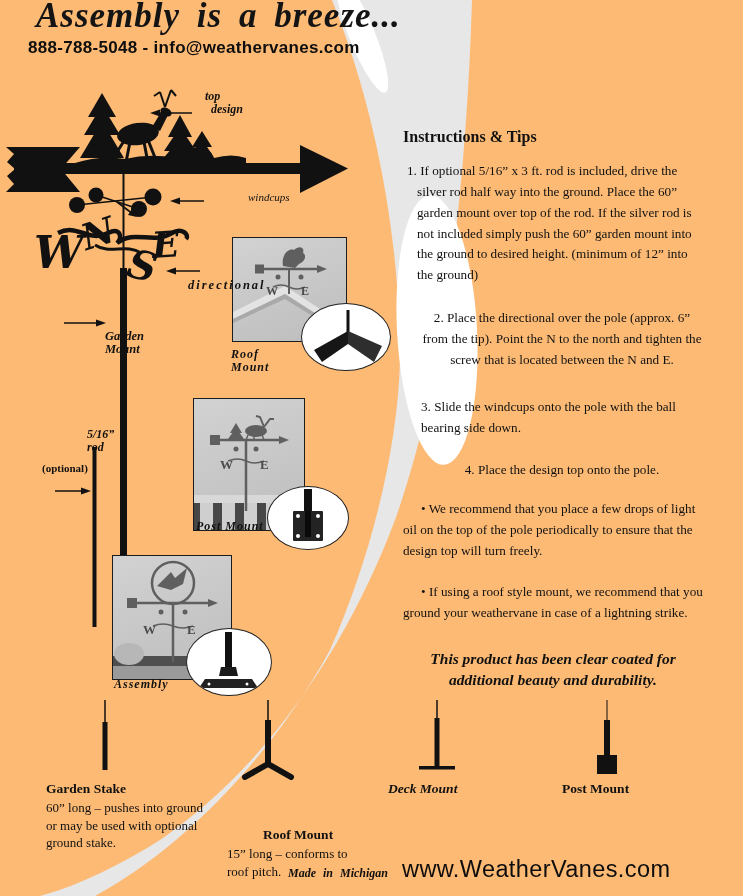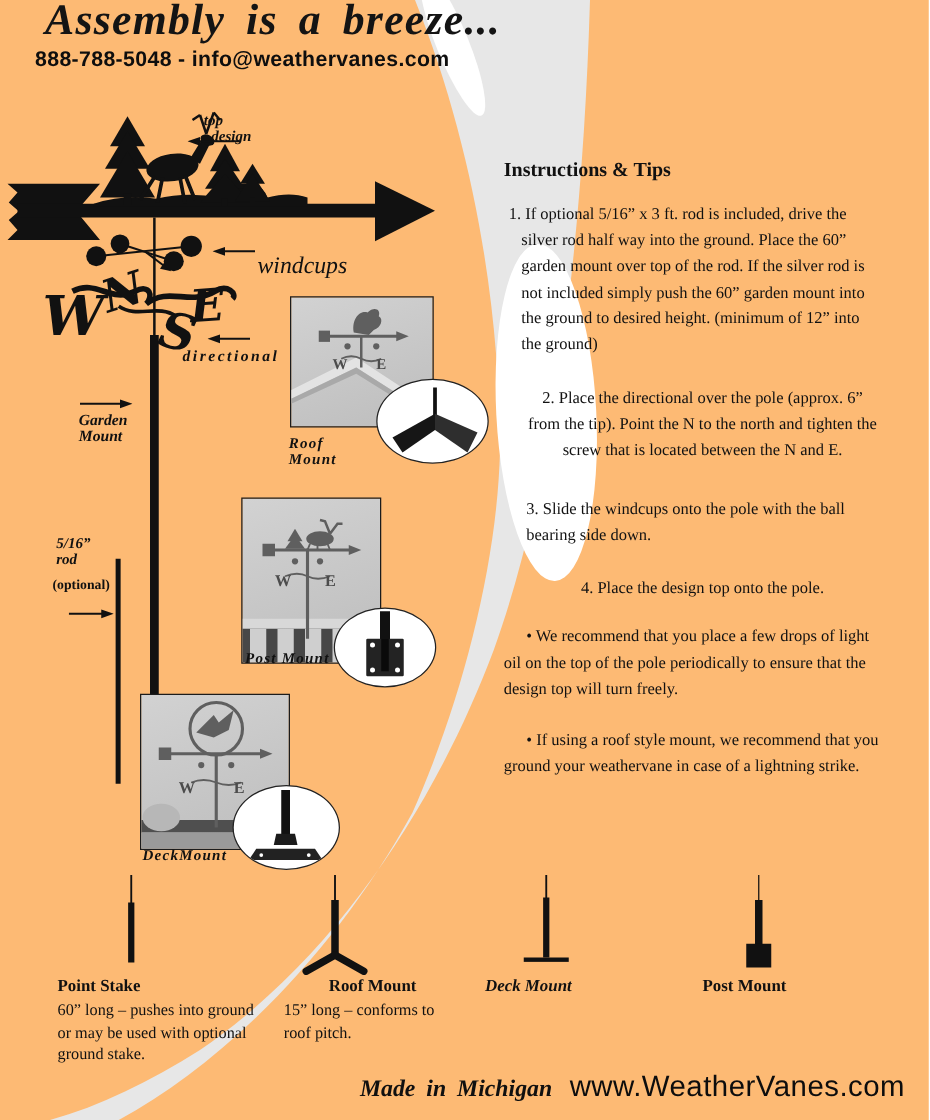--- a/index.html
+++ b/index.html
@@ -5,21 +5,21 @@
   html,body{margin:0;padding:0;background:#fff;}
   .page{position:relative;width:743px;height:896px;background:#fdba74;overflow:hidden;
         font-family:"Liberation Serif",serif;color:#161616;}
   .abs{position:absolute;}
   
   .title{left:36px;top:-4px;font-size:35px;font-weight:bold;font-style:italic;
          letter-spacing:1px;word-spacing:7px;color:#141414;}
   .contact{left:28px;top:38px;font-family:"Liberation Sans",sans-serif;font-size:17px;
            font-weight:700;letter-spacing:.3px;color:#0e0e0e;}
   
-  .dlabel{font-style:italic;font-weight:bold;color:#111;line-height:1.05;}
+  .dlabel{font-style:italic;font-weight:bold;color:#111;line-height:1.05;padding-left:42px;}
   .script{font-style:italic;font-weight:normal;}
   
   .instr{left:403px;top:128px;width:300px;}
   .instr h2{margin:0;font-size:16px;font-weight:bold;color:#111;}
   .instr p{margin:0;font-size:13.2px;line-height:1.58;color:#111;}
   .p1{margin-top:15px !important;padding-left:14px;text-indent:-10px;font-family:Liberation Serif, serif;}
   .pn{padding-left:18px;}
   .mt22{margin-top:22px !important;text-align:center;} .mt26{margin-top:26px !important;}
   .mt18{margin-top:18px !important;} .mt20{margin-top:20px !important;}
   .bullet{text-indent:18px;}
@@ -30,21 +30,21 @@
   .oval{border-radius:50%;background:#fff;border:1.5px solid #222;z-index:3;overflow:hidden;}
   .plabel{font-style:italic;font-weight:bold;font-size:12px;letter-spacing:1px;color:#111;
           line-height:1.1;z-index:3;}
   
   .col{top:780px;font-size:13px;line-height:1.35;color:#111;}
   .col h3{margin:0 0 1px 0;font-size:13.5px;font-weight:bold;}
   .col p{margin:0;}
   .indent-h{margin-left:36px !important;}
   
   .footer{left:288px;top:856px;display:flex;align-items:baseline;gap:14px;}
-  .madein{font-size:19px;font-weight:bold;font-style:italic;word-spacing:4px;color:#101010;}
+  .madein{font-size:12px;font-weight:bold;font-style:italic;word-spacing:4px;color:#101010;}
   .site{font-family:"Liberation Sans",sans-serif;font-size:23.5px;color:#0d0d0d;letter-spacing:.4px;}
   svg{display:block;}
   .z1{z-index:1;} .z3{z-index:3;}
 </style>
 </head>
 <body>
 
 <div class="page">
 
   <svg class="abs" style="left:0;top:0;z-index:0;" width="744" height="896" viewBox="0 0 744 896">
@@ -118,21 +118,21 @@
 
   <div class="abs dlabel z3" style="left:163px;top:90px;font-size:12px;">
     <div>top</div>
     <div style="margin-left:6px;">design</div>
   </div>
   <svg class="abs z3" style="left:150px;top:108px;" width="42" height="10" viewBox="0 0 42 10">
     <line x1="8" y1="5" x2="42" y2="5" stroke="#111" stroke-width="1.5"></line>
       <polygon points="0,5 10,1.5 10,8.5" fill="#111"></polygon>
   </svg>
 
-  <div class="abs dlabel script z3" style="left:206px;top:203px;font-size:19px;text-align:center;">windcups</div>
+  <div class="abs dlabel script z3" style="left:206px;top:192px;font-size:11px;text-align:center;">windcups</div>
   <svg class="abs z3" style="left:170px;top:196px;" width="34" height="10" viewBox="0 0 34 10">
     <line x1="8" y1="5" x2="34" y2="5" stroke="#111" stroke-width="1.5"></line>
       <polygon points="0,5 10,1.5 10,8.5" fill="#111"></polygon>
   </svg>
 
   <svg class="abs z3" style="left:166px;top:266px;" width="34" height="10" viewBox="0 0 34 10">
     <line x1="8" y1="5" x2="34" y2="5" stroke="#111" stroke-width="1.5"></line>
       <polygon points="0,5 10,1.5 10,8.5" fill="#111"></polygon>
   </svg>
   <div class="abs dlabel z3" style="left:146px;top:279px;font-size:12.5px;letter-spacing:2px;">directional</div>
@@ -248,30 +248,31 @@
   </div>
   <div class="abs oval" style="left:186px;top:628px;width:84px;height:66px;">
     <svg width="84" height="66" viewBox="0 0 84 66">
       <rect x="38" y="3" width="7" height="36" fill="#111"></rect>
       <polygon points="34,38 49,38 51,47 32,47" fill="#1b1b1b"></polygon>
       <polygon points="18,50 65,50 71,59 12,59" fill="#222"></polygon>
       <circle cx="22" cy="55" r="1.5" fill="#fff"></circle>
         <circle cx="60" cy="55" r="1.5" fill="#fff"></circle>
     </svg>
   </div>
-  <div class="abs plabel" style="left:114px;top:678px;">DeckMount</div>
+  <div class="abs plabel" style="left:114px;top:678px;">Assembly</div>
 
   <div class="abs instr z1">
     <h2>Instructions &amp; Tips</h2>
     <p class="p1">1. If optional 5/16” x 3 ft. rod is included, drive the silver rod half way into the ground. Place the 60” garden mount over top of the rod. If the silver rod is not included simply push the 60” garden mount into the ground to desired height. (minimum of 12” into the ground)</p>
     <p class="pn mt22">2. Place the directional over the pole (approx. 6” from the tip). Point the N to the north and tighten the screw that is located between the N and E.</p>
     <p class="pn mt26">3. Slide the windcups onto the pole with the ball bearing side down.</p>
     <p class="pn mt22">4. Place the design top onto the pole.</p>
     <p class="bullet mt18">• We recommend that you place a few drops of light oil on the top of the pole periodically to ensure that the design top will turn freely.</p>
     <p class="bullet mt20">• If using a roof style mount, we recommend that you ground your weathervane in case of a lightning strike.</p>
+    <p class="clearcoat">This product has been clear coated for additional beauty and durability.</p>
   </div>
 
   <svg class="abs z1" style="left:65px;top:698px;" width="80" height="80" viewBox="0 0 80 80">
     <line x1="40" y1="2" x2="40" y2="26" stroke="#111" stroke-width="1.5"></line>
     <rect x="37.5" y="24" width="5" height="48" fill="#111"></rect>
   </svg>
   <svg class="abs z1" style="left:228px;top:698px;" width="80" height="82" viewBox="0 0 80 82">
     <line x1="40" y1="2" x2="40" y2="24" stroke="#111" stroke-width="1.5"></line>
     <rect x="37" y="22" width="6" height="46" fill="#111"></rect>
     <line x1="40" y1="66" x2="17" y2="79" stroke="#111" stroke-width="6" stroke-linecap="round"></line>
@@ -282,24 +283,24 @@
     <rect x="37.5" y="20" width="5" height="48" fill="#111"></rect>
     <rect x="22" y="68" width="36" height="3.5" fill="#111"></rect>
   </svg>
   <svg class="abs z1" style="left:567px;top:698px;" width="80" height="80" viewBox="0 0 80 80">
     <line x1="40" y1="2" x2="40" y2="24" stroke="#111" stroke-width="1"></line>
     <rect x="37" y="22" width="6" height="36" fill="#111"></rect>
     <rect x="30" y="57" width="20" height="19" fill="#111"></rect>
   </svg>
 
   <div class="abs col" style="left:46px;width:160px;">
-    <h3>Point Stake</h3>
+    <h3>Garden Stake</h3>
     <p>60” long – pushes into ground or may be used with optional ground stake.</p>
   </div>
-  <div class="abs col" style="left:227px;width:145px;">
+  <div class="abs col" style="left:227px;width:145px;margin-top:46px;">
     <h3 class="indent-h">Roof Mount</h3>
     <p>15” long – conforms to roof pitch.</p>
   </div>
   <div class="abs col" style="left:388px;width:152px;font-style:italic;">
     <h3>Deck Mount</h3>
   </div>
   <div class="abs col" style="left:562px;width:152px;">
     <h3>Post Mount</h3>
   </div>
 

